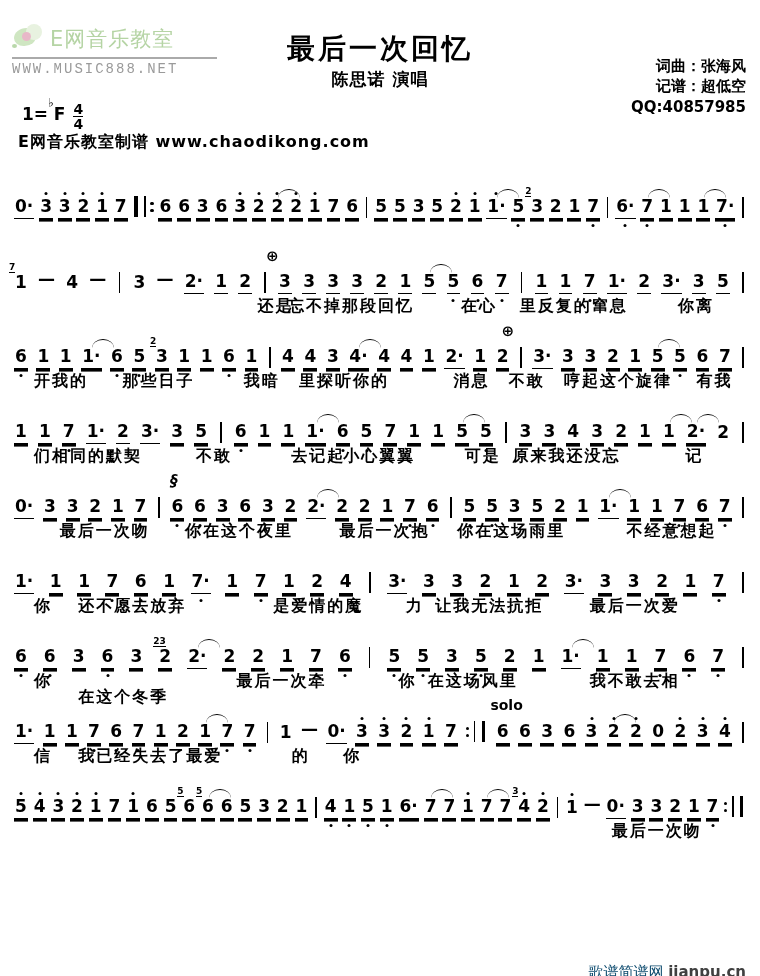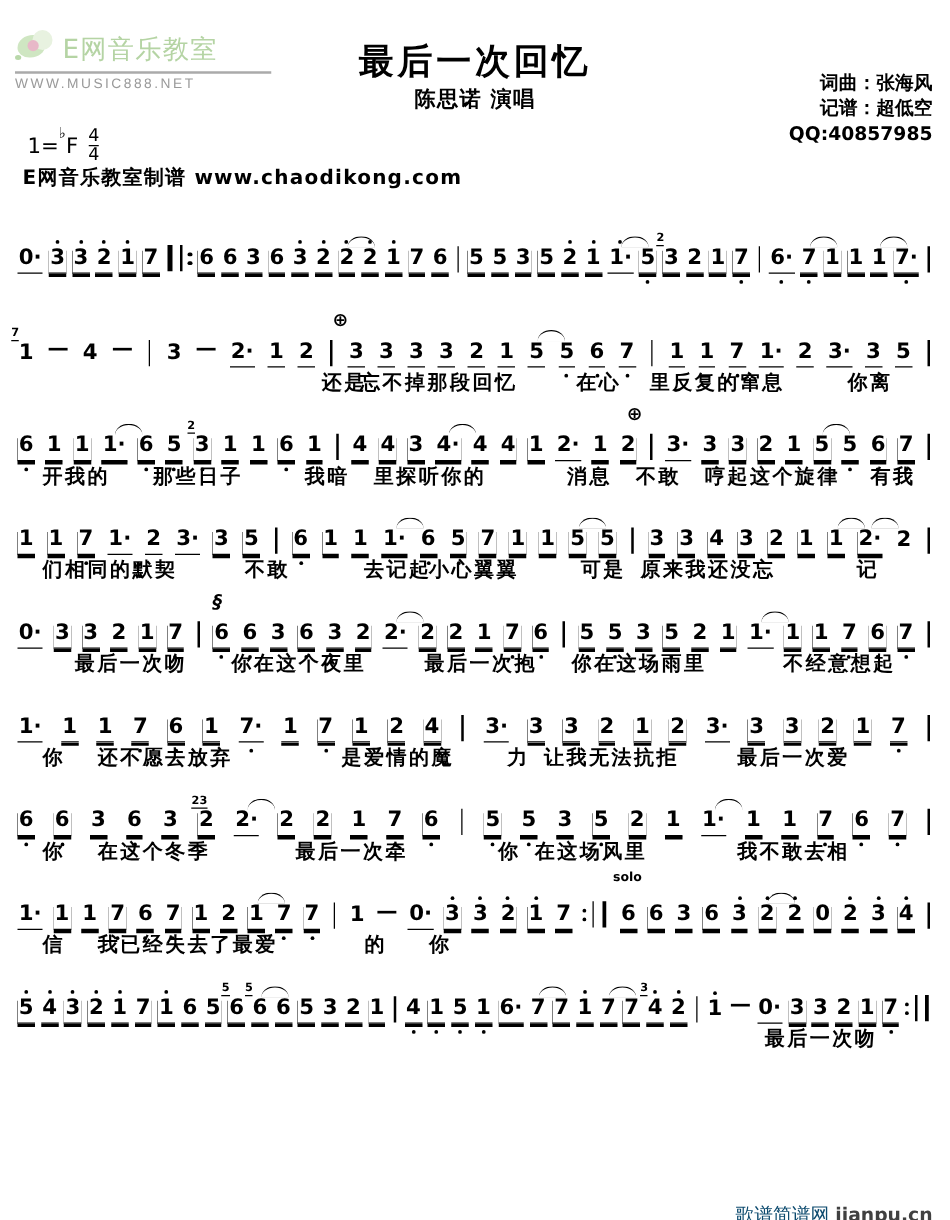--- a/index.html
+++ b/index.html
@@ -10,35 +10,35 @@
   .header{position:relative;height:148px;}
   .logo{position:absolute;left:0;top:4px;width:205px;}
   .logo-top{display:flex;align-items:center;gap:4px;}
   .flower{position:relative;width:34px;height:30px;}
   .flower .leaf1{position:absolute;left:2px;top:4px;width:22px;height:18px;background:#cfe6c2;border-radius:60% 40% 55% 45%;}
   .flower .leaf2{position:absolute;left:14px;top:0;width:16px;height:16px;background:#e8f2e0;border-radius:50%;}
   .flower .bud{position:absolute;left:10px;top:8px;width:9px;height:9px;background:#e8b8c8;border-radius:50%;}
   .flower .dot{position:absolute;left:0px;top:20px;width:5px;height:4px;background:#b9d8aa;border-radius:50%;}
   .brand{font-size:21px;color:#b5d4a4;letter-spacing:1px;white-space:nowrap;}
   .logo-rule{border-top:2px solid #aaa;margin:3px 0 2px 0;}
-  .site{font-size:11px;color:#9a9a9a;letter-spacing:2px;font-family:Liberation Sans, sans-serif;}
+  .site{font-size:14px;color:#9a9a9a;letter-spacing:2px;font-family:Liberation Mono, monospace;}
   .title{position:absolute;left:0;right:0;top:10px;text-align:center;font-size:28px;font-weight:bold;letter-spacing:3px;}
   .subtitle{position:absolute;left:0;right:0;top:48px;text-align:center;font-size:17px;font-weight:bold;letter-spacing:1px;}
   .credits{position:absolute;right:2px;top:36px;text-align:right;font-size:15px;font-weight:bold;line-height:1.35;}
-  .keysig{position:absolute;left:10px;top:82px;font-size:17px;font-weight:normal;display:flex;align-items:center;gap:8px;}
+  .keysig{position:absolute;left:10px;top:82px;font-size:17px;font-weight:bold;display:flex;align-items:flex-start;gap:8px;}
   .keysig .flat{font-size:12px;vertical-align:super;position:relative;top:-6px;}
   .ts{display:inline-flex;flex-direction:column;line-height:1;font-size:14px;text-align:center;}
   .ts .bot{border-top:1.6px solid #000;}
   .publisher{position:absolute;left:6px;top:112px;font-size:16px;font-weight:bold;letter-spacing:1px;}
 
   
   .score{position:relative;margin-top:4px;}
   .sysline{position:relative;margin-bottom:3px;}
   .marks-row{position:relative;height:15px;}
-  .mark{position:absolute;top:0;font-size:10px;font-weight:bold;}
+  .mark{position:absolute;top:0;font-size:14px;font-weight:bold;}
   .mark.segno{font-size:15px;font-style:italic;}
   .mark.coda{font-size:15px;}
   .notes-row{display:flex;justify-content:space-between;align-items:flex-end;height:32px;padding:0 2px;}
   .note{position:relative;display:inline-block;text-align:center;font-weight:bold;font-size:17px;line-height:1;padding:0 1px 3px 1px;min-width:11px;}
   .note.u1{border-bottom:1.6px solid #000;}
   .note.u2{border-bottom:1.6px solid #000;box-shadow:0 2.6px 0 #000;}
   .odot{position:absolute;left:50%;transform:translateX(-50%);width:3px;height:3px;background:#000;border-radius:50%;}
   .odot.up{top:-6px;}
   .odot.down{bottom:-9px;}
   .tie{position:absolute;top:-9px;left:55%;width:22px;height:8px;border-top:1.6px solid #000;border-radius:50% 50% 0 0/100% 100% 0 0;}
@@ -403,21 +403,21 @@
           <span class="note u1">1·<i class="tie"></i></span>
           <span class="note u2">1</span>
           <span class="note u2">1</span>
           <span class="note u2">7<i class="odot down"></i></span>
           <span class="note u2">6<i class="odot down"></i></span>
           <span class="note u2">7<i class="odot down"></i></span>
           <span class="bar"></span>
         </div>
         <div class="lyrics-row">
           <span class="lyric" style="left: 3%;">你</span>
-          <span class="lyric" style="left: 9%;">在这个冬季</span>
+          <span class="lyric" style="left: 9%; margin-top: 16px;">在这个冬季</span>
           <span class="lyric" style="left: 30.5%;">最后一次牵</span>
           <span class="lyric" style="left: 52.5%;">你</span>
           <span class="lyric" style="left: 56.5%;">在这场风里</span>
           <span class="lyric" style="left: 78.5%;">我不敢去相</span>
         </div>
       </div>
       <div class="sysline">
         <div class="marks-row">
           <span class="mark solo" style="left: 65%;">solo</span>
         </div>

